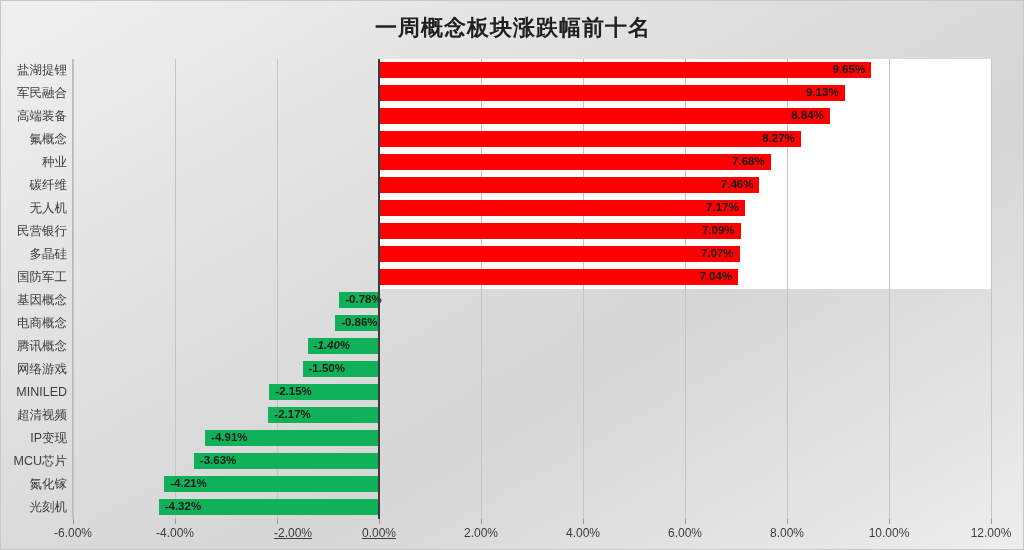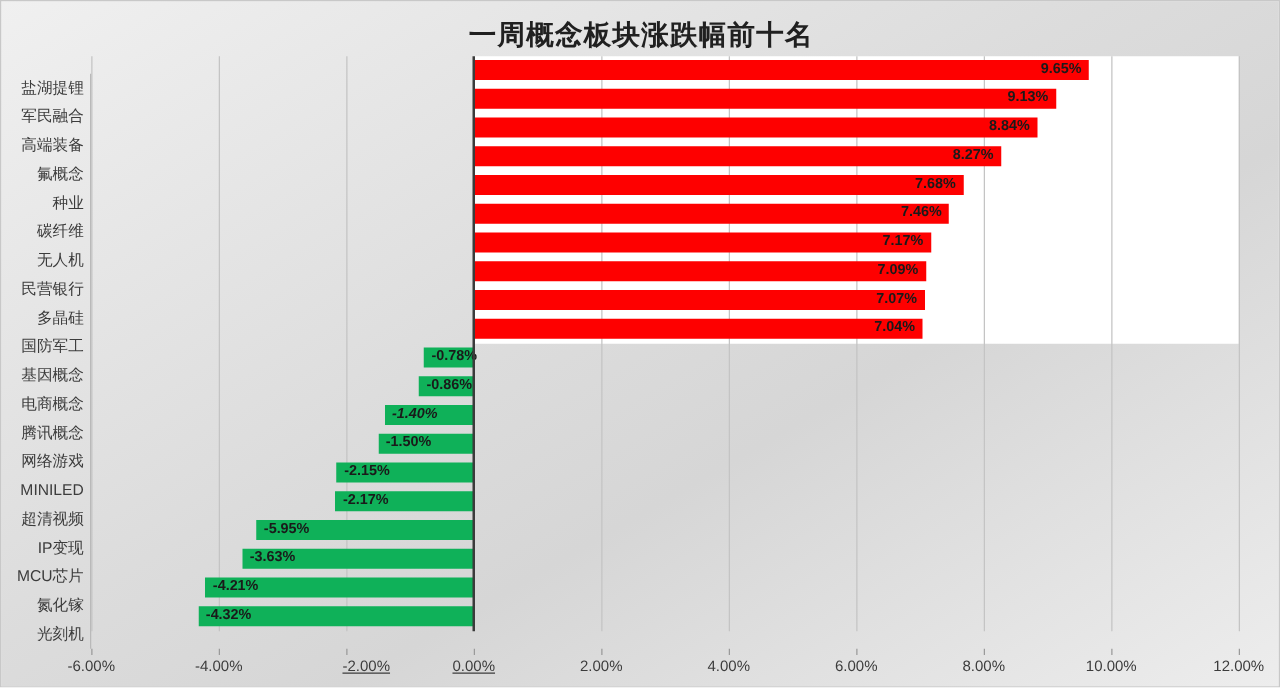--- a/index.html
+++ b/index.html
@@ -33,21 +33,21 @@
     font-weight: 700;
     color: #202020;
     letter-spacing: 1px;
     white-space: nowrap;
   }
 
   
   #plot-area {
     position: absolute;
     left: 72px;
-    top: 44px;
+    top: 58px;
     width: 918px;   
     height: 460px;
   }
 
   
   #positive-panel {
     position: absolute;
     left: 305px;          
     top: 0px;
     width: 613px;
@@ -265,21 +265,21 @@
         <div class="bar-row" style="top: 322px;">
           <div class="bar neg" style="left: 196.35px; width: 109.65px;"></div>
           <div class="bar-label neg" style="left: 202.35px; width: 52px;">-2.15%</div>
         </div>
         <div class="bar-row" style="top: 345px; padding-left: 29px;">
           <div class="bar neg" style="left: 195.33px; width: 110.67px;"></div>
           <div class="bar-label neg" style="left: 201.33px; width: 52px;">-2.17%</div>
         </div>
         <div class="bar-row" style="top: 368px;">
           <div class="bar neg" style="left: 132.09px; width: 173.91px;"></div>
-          <div class="bar-label neg" style="left: 138.09px; width: 52px;">-5.95%</div>
+          <div class="bar-label neg" style="left: 138.09px; width: 52px;">-4.91%</div>
         </div>
         <div class="bar-row" style="top: 391px;">
           <div class="bar neg" style="left: 120.87px; width: 185.13px;"></div>
           <div class="bar-label neg" style="left: 126.87px; width: 52px;">-3.63%</div>
         </div>
         <div class="bar-row" style="top: 414px;">
           <div class="bar neg" style="left: 91.29px; width: 214.71px;"></div>
           <div class="bar-label neg" style="left: 97.29px; width: 52px;">-4.21%</div>
         </div>
         <div class="bar-row" style="top: 437px;">

